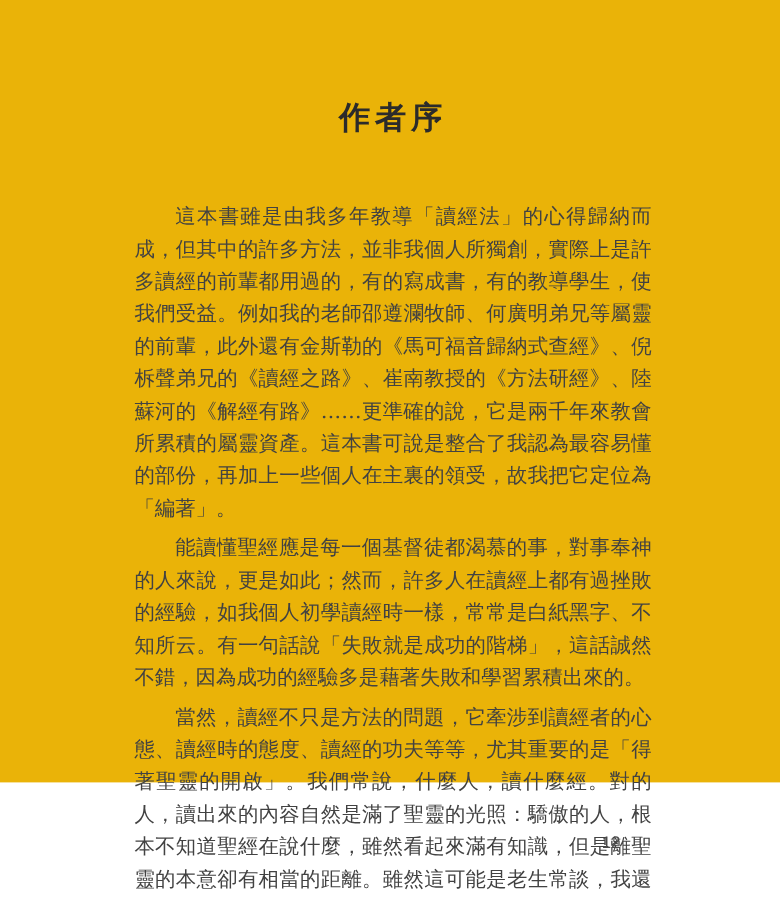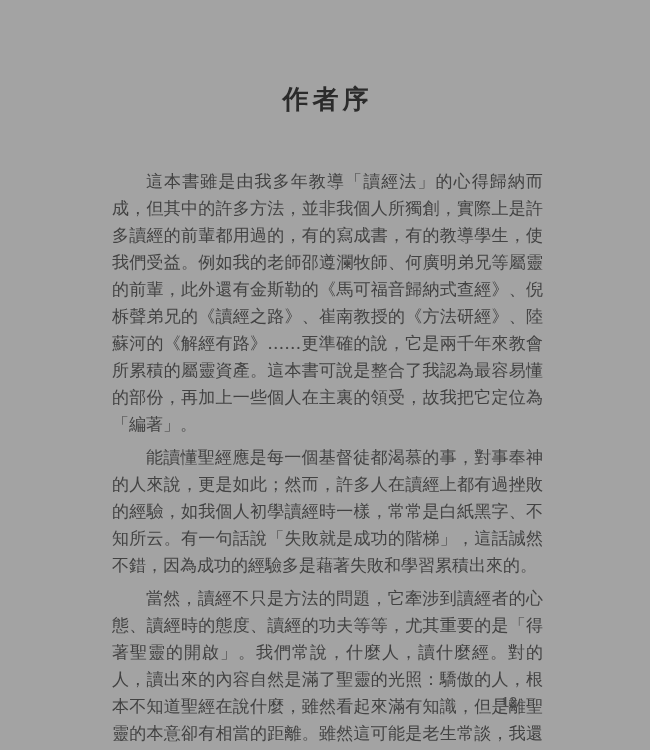--- a/index.html
+++ b/index.html
@@ -12,22 +12,22 @@
     height: 750px;
     position: relative;
     overflow: hidden;
     font-family: "DejaVu Serif", "Liberation Serif", serif;
   }
   .book-page {
     position: absolute;
     left: 0;
     top: 0;
     width: 650px;
-    height: 750px;
-    background: #a3a3a3;
+    height: 652px;
+    background: #eab308;
   }
   .content-column {
     position: absolute;
     left: 112px;
     top: 85px;
     width: 431px;
     
     filter: blur(0.3px);
   }
   .page-title {

